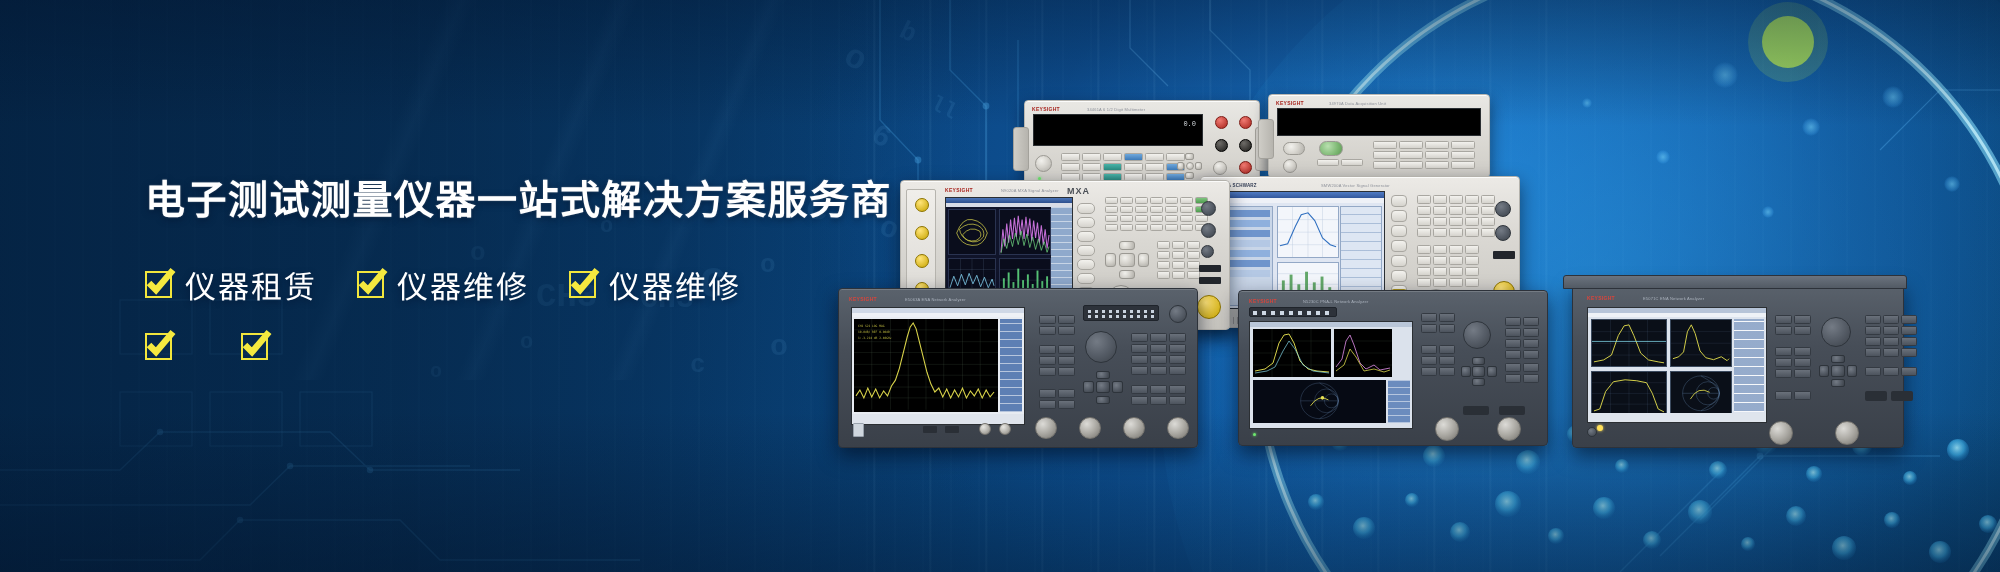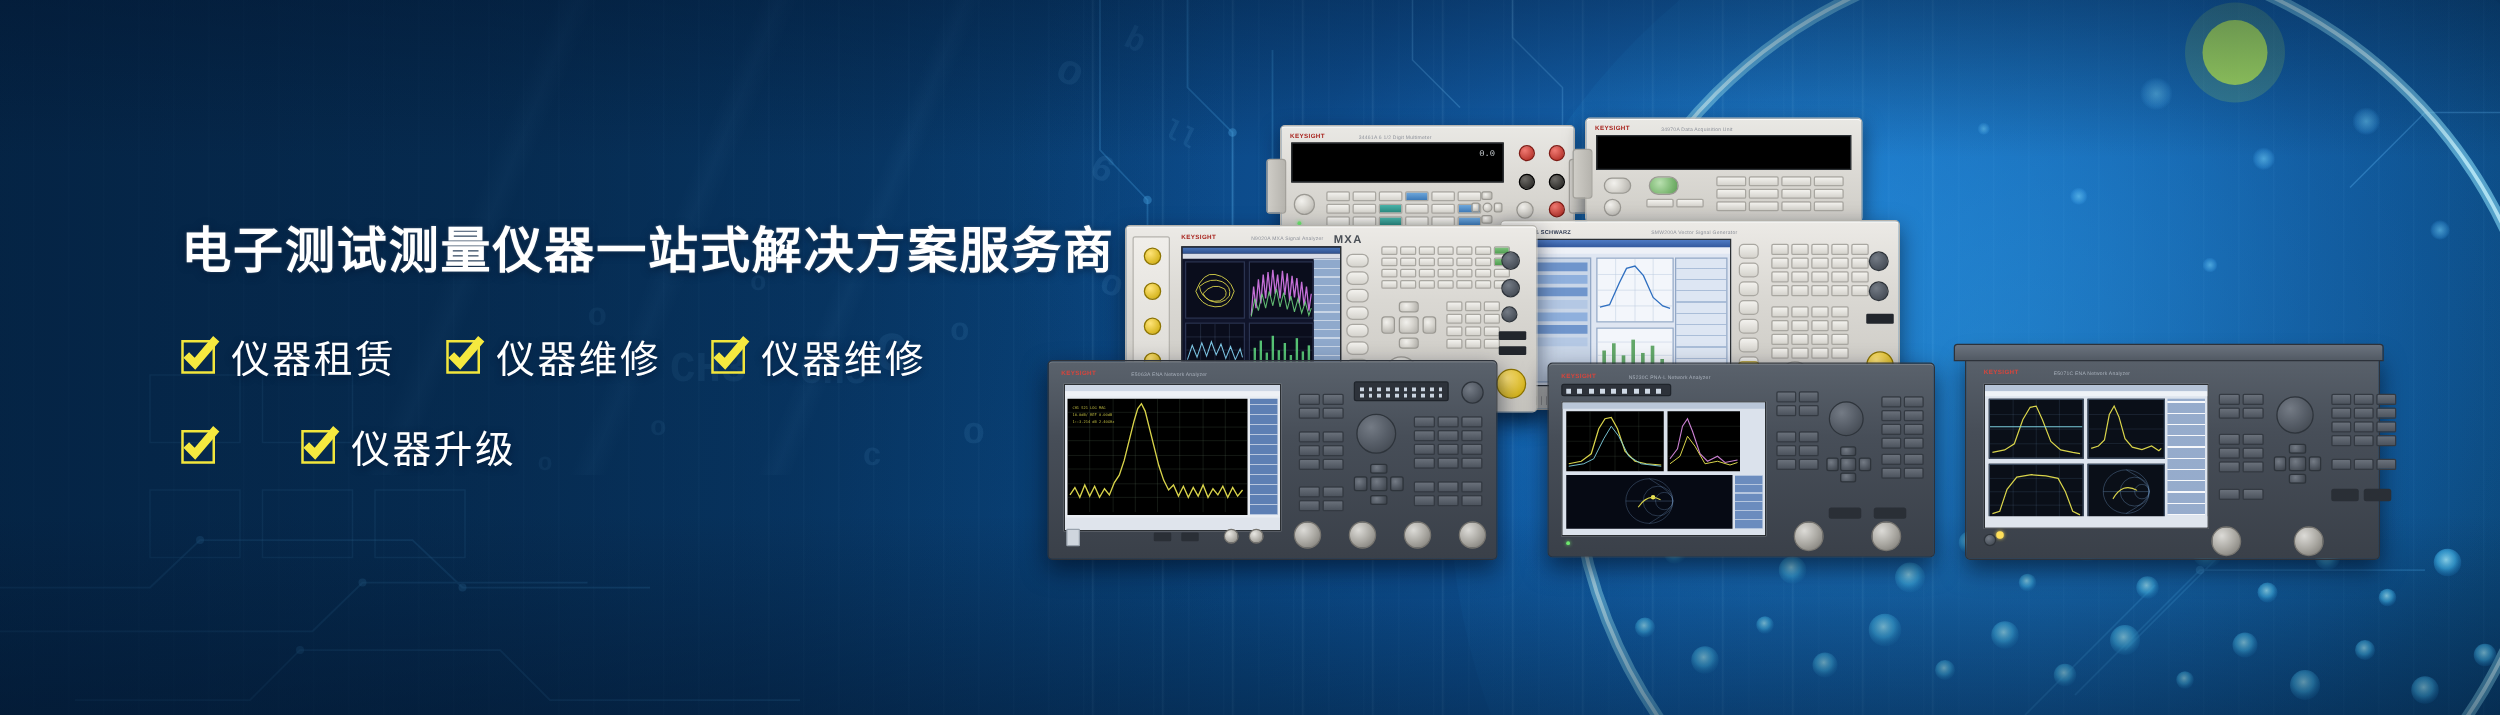--- a/index.html
+++ b/index.html
@@ -359,21 +359,20 @@
           </svg>
         </span>
       </div>
 
       <div class="feature">
         <span class="check">
           <svg viewBox="0 0 36 36" aria-hidden="true">
             <path d="M6 19 L13 26 L30 6" fill="none" stroke="#f5e93f" stroke-width="6.5" stroke-linecap="butt" stroke-linejoin="miter"></path>
           </svg>
         </span>
-        <span class="feature-label">仪器升级</span>
       </div>
 
     </div>
   </div>
 
   <div class="gear">
 
     <div class="instr light" style="left:14px; top:16px; width:236px; height:88px;">
       <div class="handle" style="left:-12px; top:26px; height:44px;"></div>
       <div class="handle" style="right:-12px; top:26px; height:44px;"></div>

